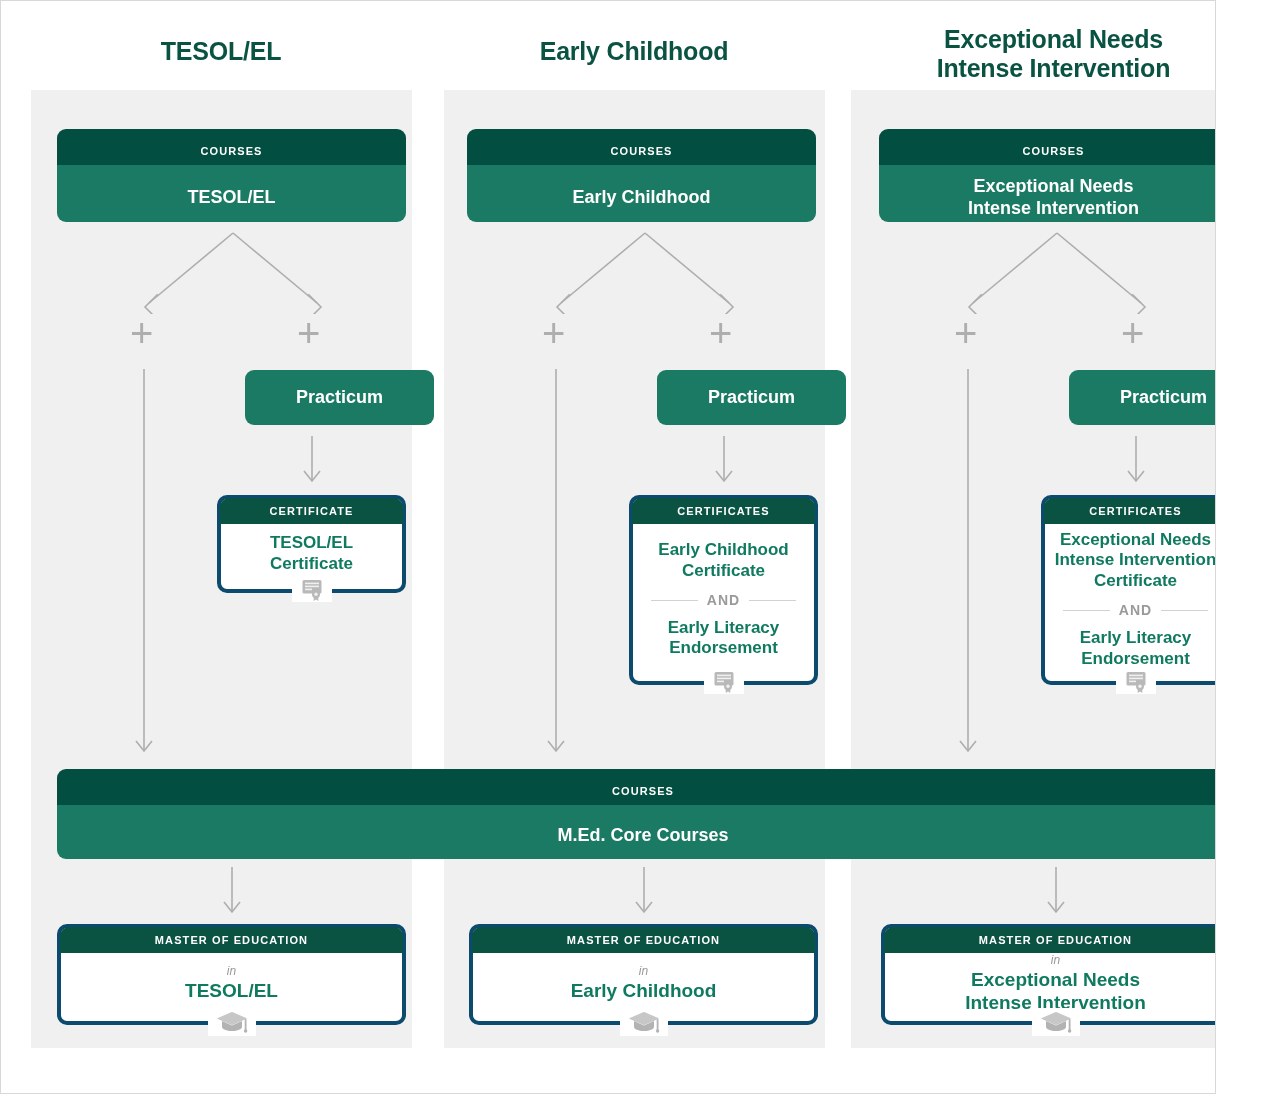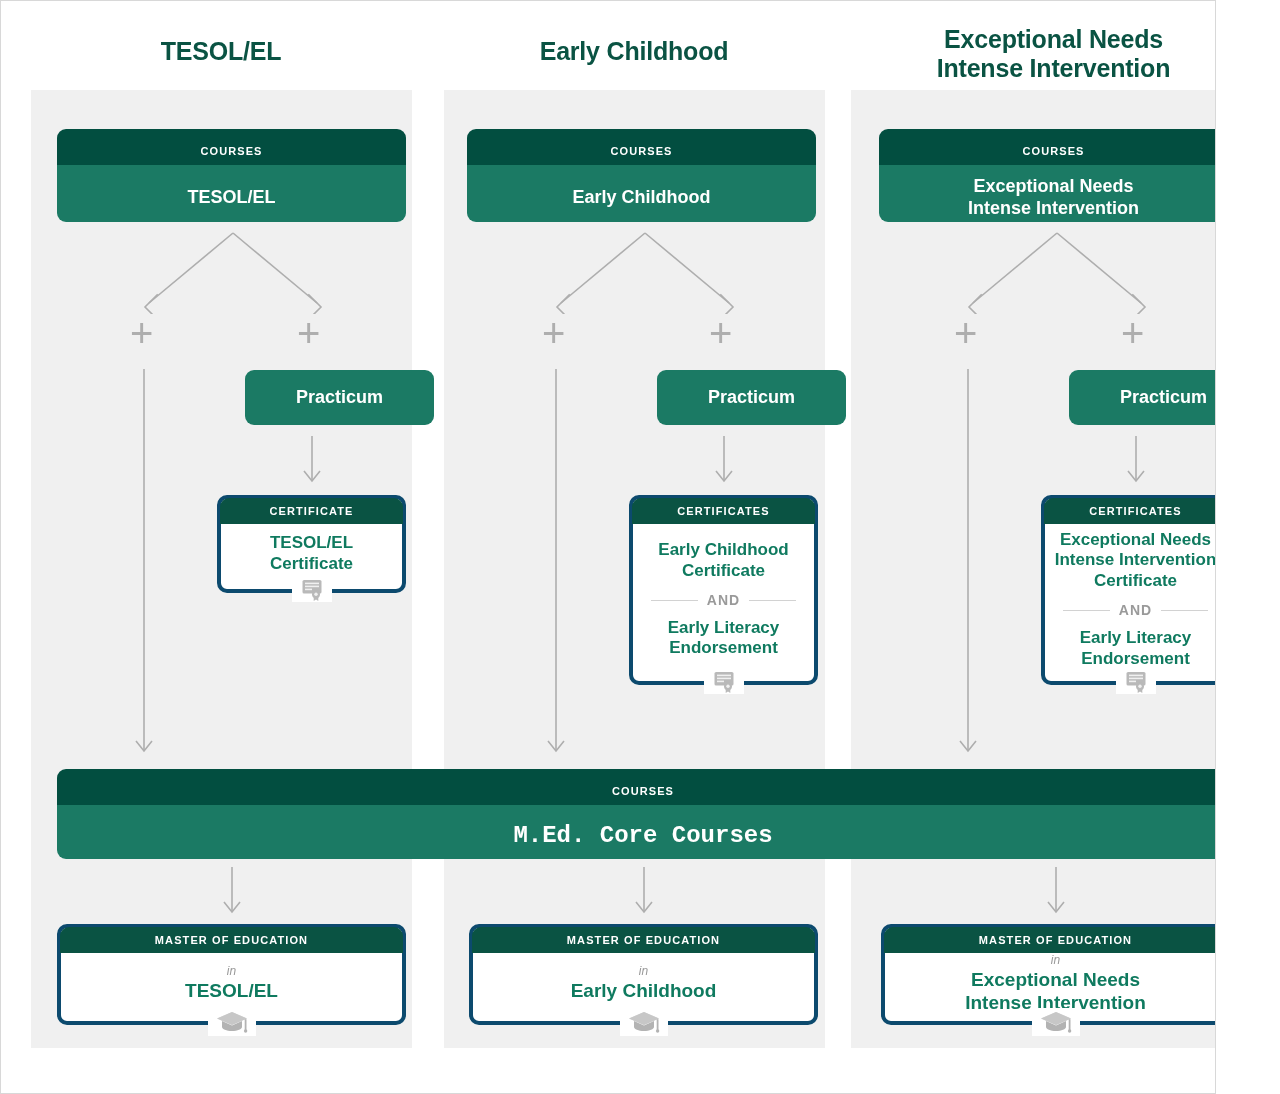--- a/index.html
+++ b/index.html
@@ -326,21 +326,21 @@
           <circle cx="17" cy="18.2" r="4" fill="#b9b9b9"></circle>
           <circle cx="17" cy="18.2" r="1.7" fill="#f0f0f0"></circle>
           <path d="M14.7 20.6 L14.7 25 L17 23.4 L19.3 25 L19.3 20.6 Z" fill="#b9b9b9"></path>
         </svg>
       </span>
     </div>
   </div>
 
   <div class="card" style="left:56px; top:768px; width:1172px; height:90px;">
     <div class="card-head">COURSES</div>
-    <div class="card-body-green" style="font-size:24px;font-family:Liberation Mono, monospace;">M.Ed. Core Courses</div>
+    <div class="card-body-green" style="font-size:18px;">M.Ed. Core Courses</div>
   </div>
 
   <svg class="conn" style="left:219px; top:866px;" width="24" height="54" viewBox="0 0 24 54">
     <g stroke="#aeaeae" stroke-width="1.6" fill="none">
       <line x1="12" y1="0" x2="12" y2="44"></line>
       <polyline points="4,35 12,45 20,35"></polyline>
     </g>
   </svg>
   <svg class="conn" style="left:631px; top:866px;" width="24" height="54" viewBox="0 0 24 54">
     <g stroke="#aeaeae" stroke-width="1.6" fill="none">

